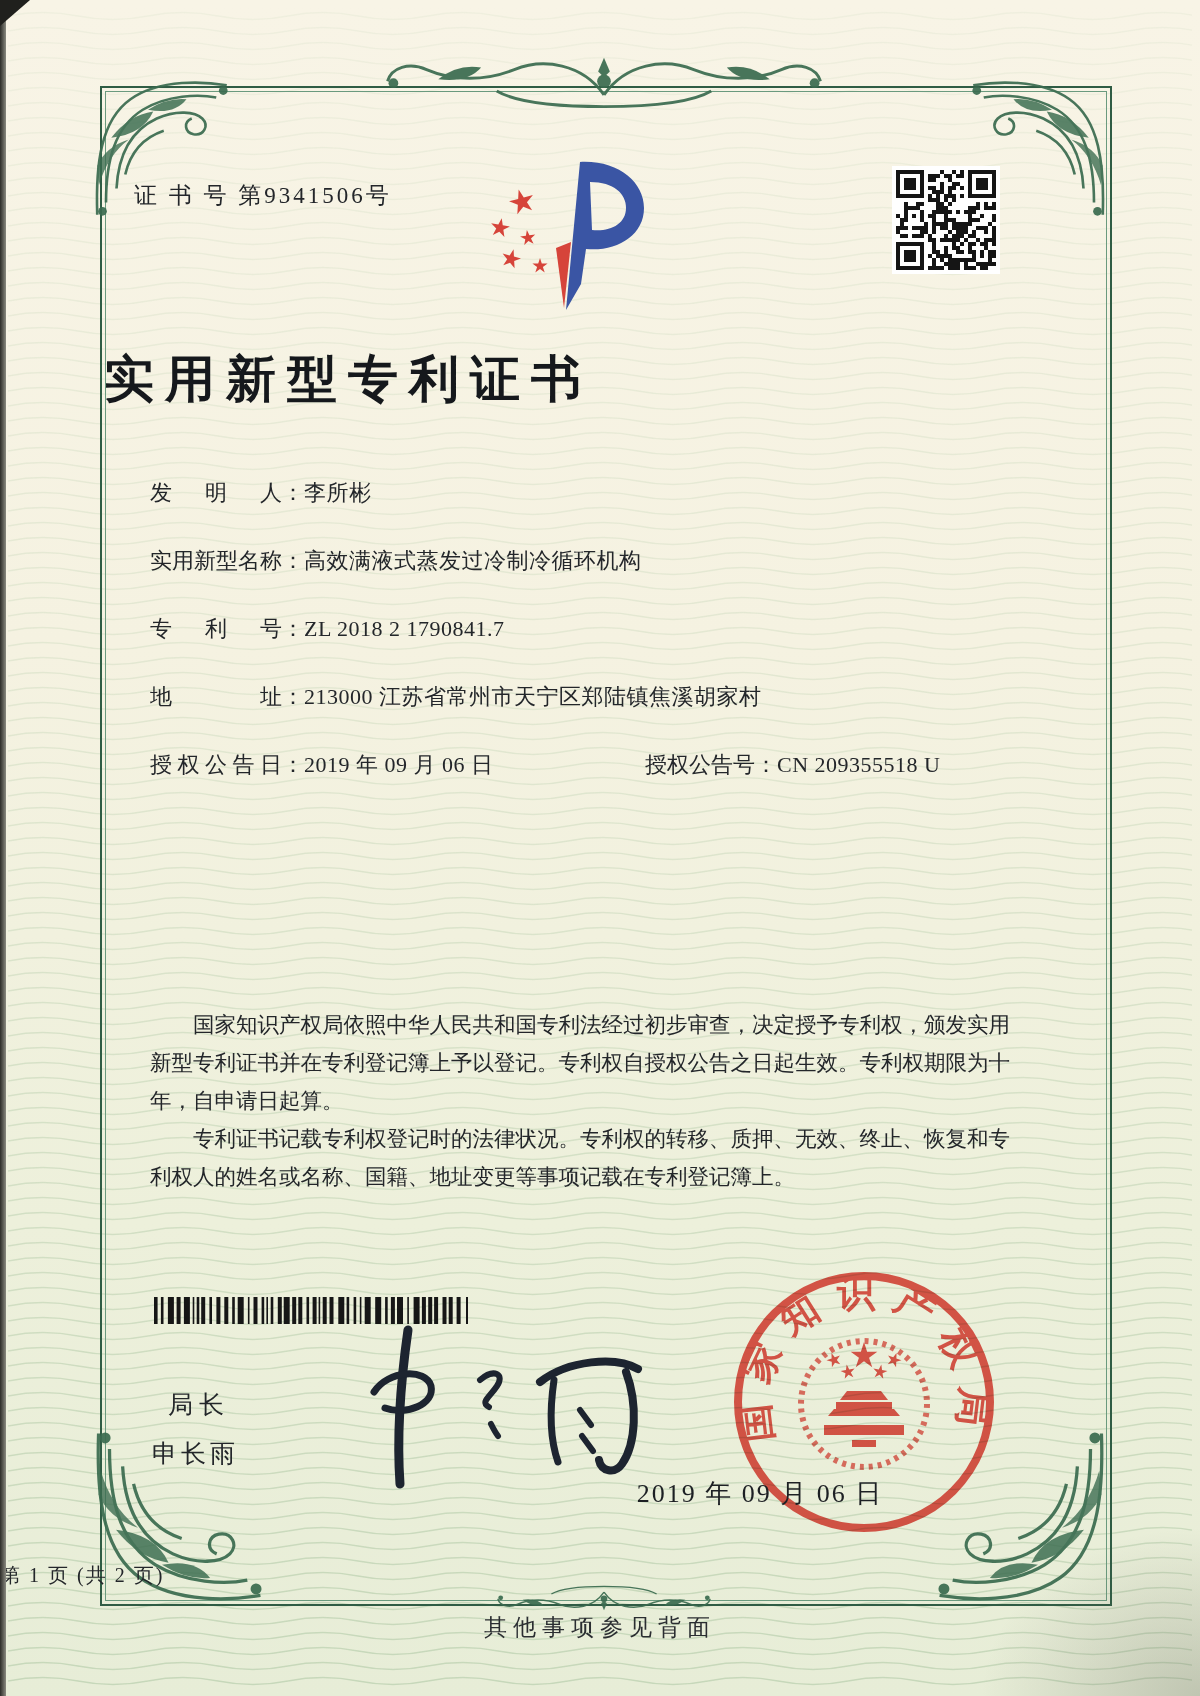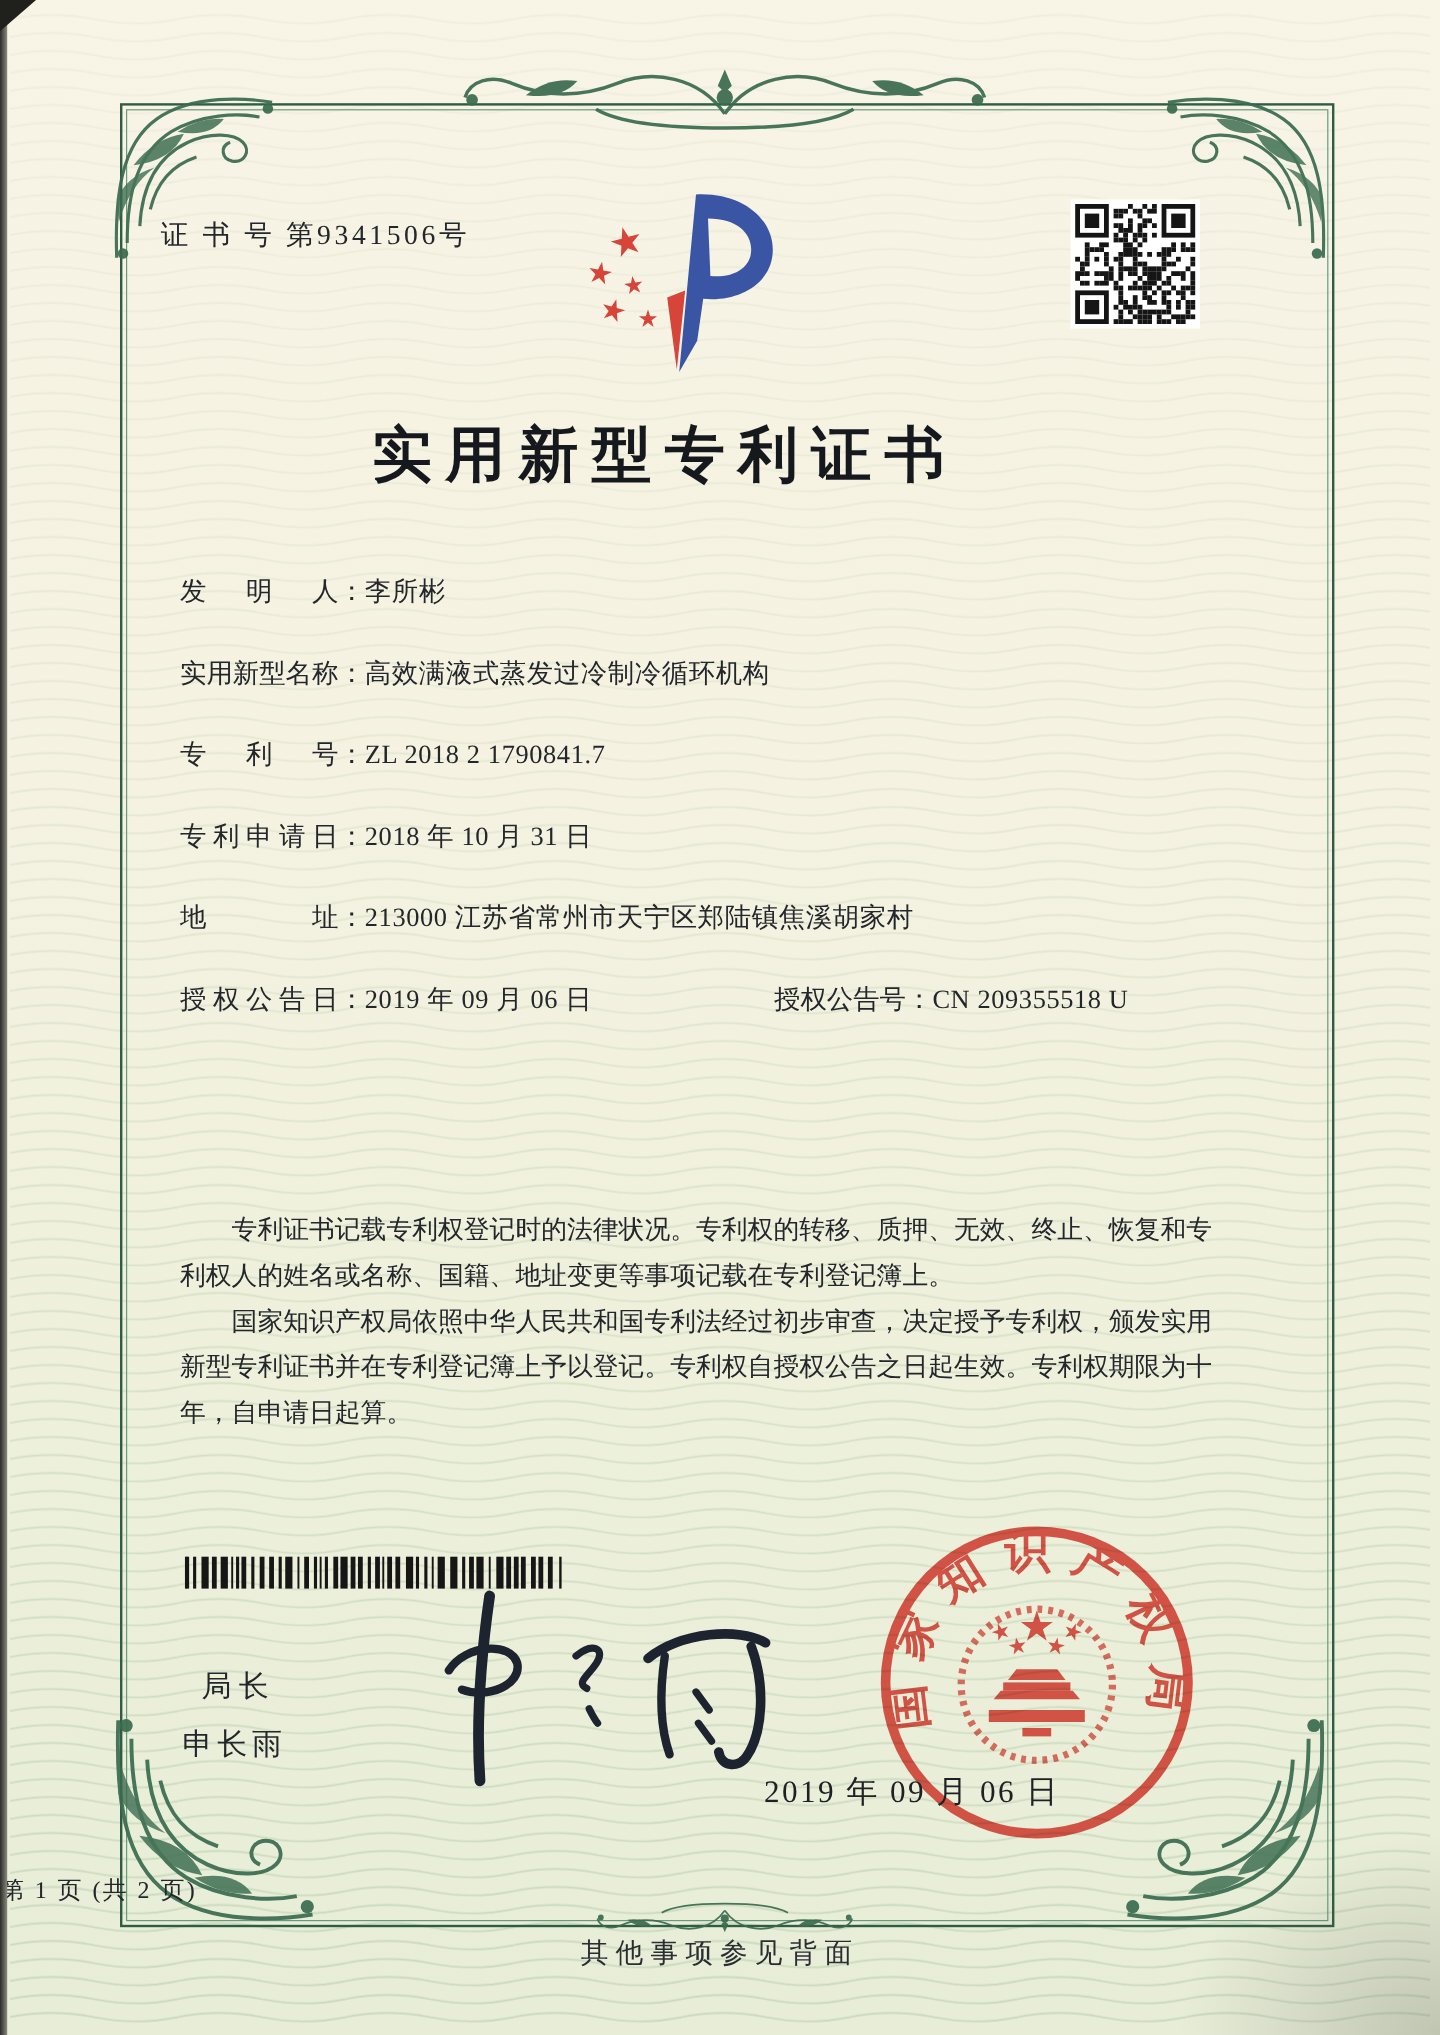--- a/index.html
+++ b/index.html
@@ -15,21 +15,21 @@
   .scan-curl{right:0;bottom:0;width:260px;height:200px;background:radial-gradient(140% 140% at 100% 100%,rgba(90,95,80,.28),rgba(90,95,80,0) 60%);z-index:8;}
   
   .frame{left:100px;top:86px;width:1008px;height:1516px;border:2px solid #2f5c44;z-index:1;}
   .frame::after{content:"";position:absolute;left:3px;top:3px;right:3px;bottom:3px;border:1.5px solid #63907515;border:1.5px solid #6a9a7e;}
   .orn{z-index:2;opacity:.92;}
   .tr{transform:scaleX(-1);} .bl{transform:scaleY(-1);} .br{transform:scale(-1,-1);}
   
   .cert-no{left:134px;top:180px;font-size:23px;letter-spacing:3px;z-index:3;}
   .qr{left:892px;top:166px;z-index:3;}
   .logo{left:478px;top:156px;z-index:3;}
-  .title{left:104px;top:346px;width:900px;text-align:center;font-size:50px;font-weight:700;letter-spacing:11px;color:#15181c;z-index:3;}
+  .title{left:104px;top:346px;width:900px;font-size:50px;font-weight:700;letter-spacing:11px;color:#15181c;z-index:3;}
   
   .fields{left:150px;top:478px;width:870px;font-size:22px;z-index:3;}
   .frow{height:30px;margin-bottom:38px;position:relative;white-space:nowrap;}
   .flabel{display:inline-block;width:132px;text-align:justify;text-align-last:justify;vertical-align:bottom;}
   .fval{letter-spacing:.5px;}
   .gpair2{position:absolute;left:495px;top:0;}
   
   .paras{left:150px;top:1006px;width:860px;z-index:3;}
   .paras p{margin:0;font-size:21.5px;line-height:38px;text-indent:2em;text-align:justify;}
   
@@ -376,31 +376,30 @@
     <rect x="8" y="80" width="20" height="20" fill="#fff"></rect>
     <rect x="12" y="84" width="12" height="12" fill="#151515"></rect>
   </svg>
 
 <div class="abs title">实用新型专利证书</div>
 
 <div class="abs fields">
   <div class="frow"><span class="flabel">发明人</span><span>：</span><span class="fval">李所彬</span></div>
   <div class="frow"><span class="flabel">实用新型名称</span><span>：</span><span class="fval">高效满液式蒸发过冷制冷循环机构</span></div>
   <div class="frow"><span class="flabel">专利号</span><span>：</span><span class="fval">ZL 2018 2 1790841.7</span></div>
-  <div class="frow"><span class="flabel">专利申请日</span><span>：</span><span class="fval">2018 年 10 月 31 日</span></div>
   <div class="frow"><span class="flabel">地址</span><span>：</span><span class="fval">213000 江苏省常州市天宁区郑陆镇焦溪胡家村</span></div>
   <div class="frow">
     <span class="flabel">授权公告日</span><span>：</span><span class="fval">2019 年 09 月 06 日</span>
     <span class="gpair2"><span>授权公告号</span><span>：</span><span class="fval">CN 209355518 U</span></span>
   </div>
 </div>
 
 <div class="abs paras">
+  <p>国家知识产权局依照中华人民共和国专利法经过初步审查，决定授予专利权，颁发实用新型专利证书并在专利登记簿上予以登记。专利权自授权公告之日起生效。专利权期限为十年，自申请日起算。</p>
   <p>专利证书记载专利权登记时的法律状况。专利权的转移、质押、无效、终止、恢复和专利权人的姓名或名称、国籍、地址变更等事项记载在专利登记簿上。</p>
-  <p>国家知识产权局依照中华人民共和国专利法经过初步审查，决定授予专利权，颁发实用新型专利证书并在专利登记簿上予以登记。专利权自授权公告之日起生效。专利权期限为十年，自申请日起算。</p>
 </div>
 
 <svg class="abs barcode" id="barcode-svg" width="318" height="27" viewBox="0 0 318 27">
     <rect x="0" y="0" width="1.6" height="27" fill="#161616"></rect>
     <rect x="1.0" y="0" width="2.6" height="27" fill="#161616"></rect>
     <rect x="6.9" y="0" width="2.6" height="27" fill="#161616"></rect>
     <rect x="13.9" y="0" width="6" height="27" fill="#161616"></rect>
     <rect x="22.6" y="0" width="4" height="27" fill="#161616"></rect>
     <rect x="29.9" y="0" width="6" height="27" fill="#161616"></rect>
     <rect x="38.7" y="0" width="1.6" height="27" fill="#161616"></rect>

